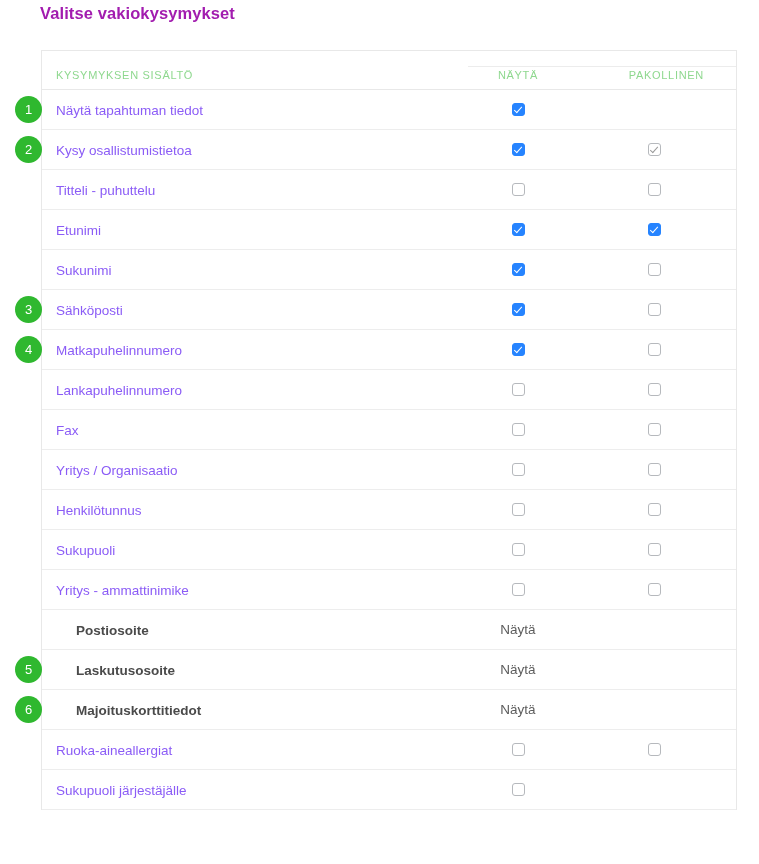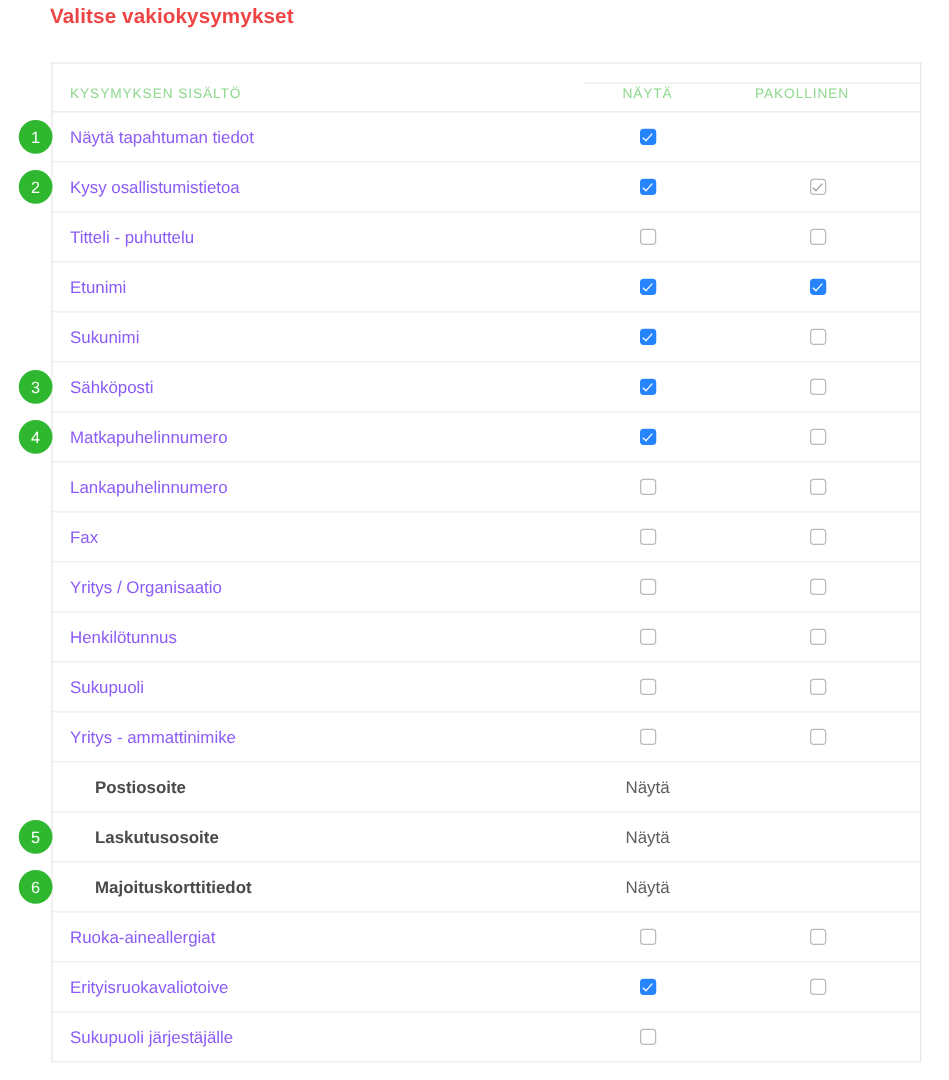--- a/index.html
+++ b/index.html
@@ -14,21 +14,21 @@
     overflow: hidden;
     position: relative;
   }
 
   #page-title {
     position: absolute;
     left: 40px;
     top: 4px;
     font-size: 16.5px;
     font-weight: bold;
-    color: #ef4444;
+    color: #a21caf;
     letter-spacing: 0.1px;
   }
 
   
   #question-table {
     position: absolute;
     left: 41px;
     top: 50px;
     width: 696px;
     border-top: 1px solid #e8e8e8;
@@ -49,21 +49,21 @@
     position: absolute;
     font-size: 11px;
     color: #8fd88f;
     letter-spacing: 0.7px;
     text-transform: uppercase;
     white-space: nowrap;
     bottom: 8px;
   }
   .th-content { left: 14px; }
   .th-show   { left: 426px; width: 100px; text-align: center; bottom: 8px; }
-  .th-req    { left: 562px; width: 100px; text-align: left; bottom: 8px; }
+  .th-req    { left: 562px; width: 100px; text-align: right; bottom: 8px; }
 
   .header-sep {
     position: absolute;
     left: 426px;
     right: 0;
     top: 15px;
     height: 1px;
     background: #ececec;
   }
 
@@ -328,29 +328,20 @@
       <div class="row">
         <div class="row-label">Ruoka-aineallergiat</div>
         <div class="cell-show">
           <span class="cb off"></span>
         </div>
         <div class="cell-req">
           <span class="cb off"></span>
         </div>
       </div>
       <div class="row">
-        <div class="row-label">Erityisruokavaliotoive</div>
-        <div class="cell-show">
-          <span class="cb on"></span>
-        </div>
-        <div class="cell-req">
-          <span class="cb off"></span>
-        </div>
-      </div>
-      <div class="row">
         <div class="row-label">Sukupuoli järjestäjälle</div>
         <div class="cell-show">
           <span class="cb off"></span>
         </div>
         <div class="cell-req"></div>
       </div>
     </div>
 
 </div>
 

